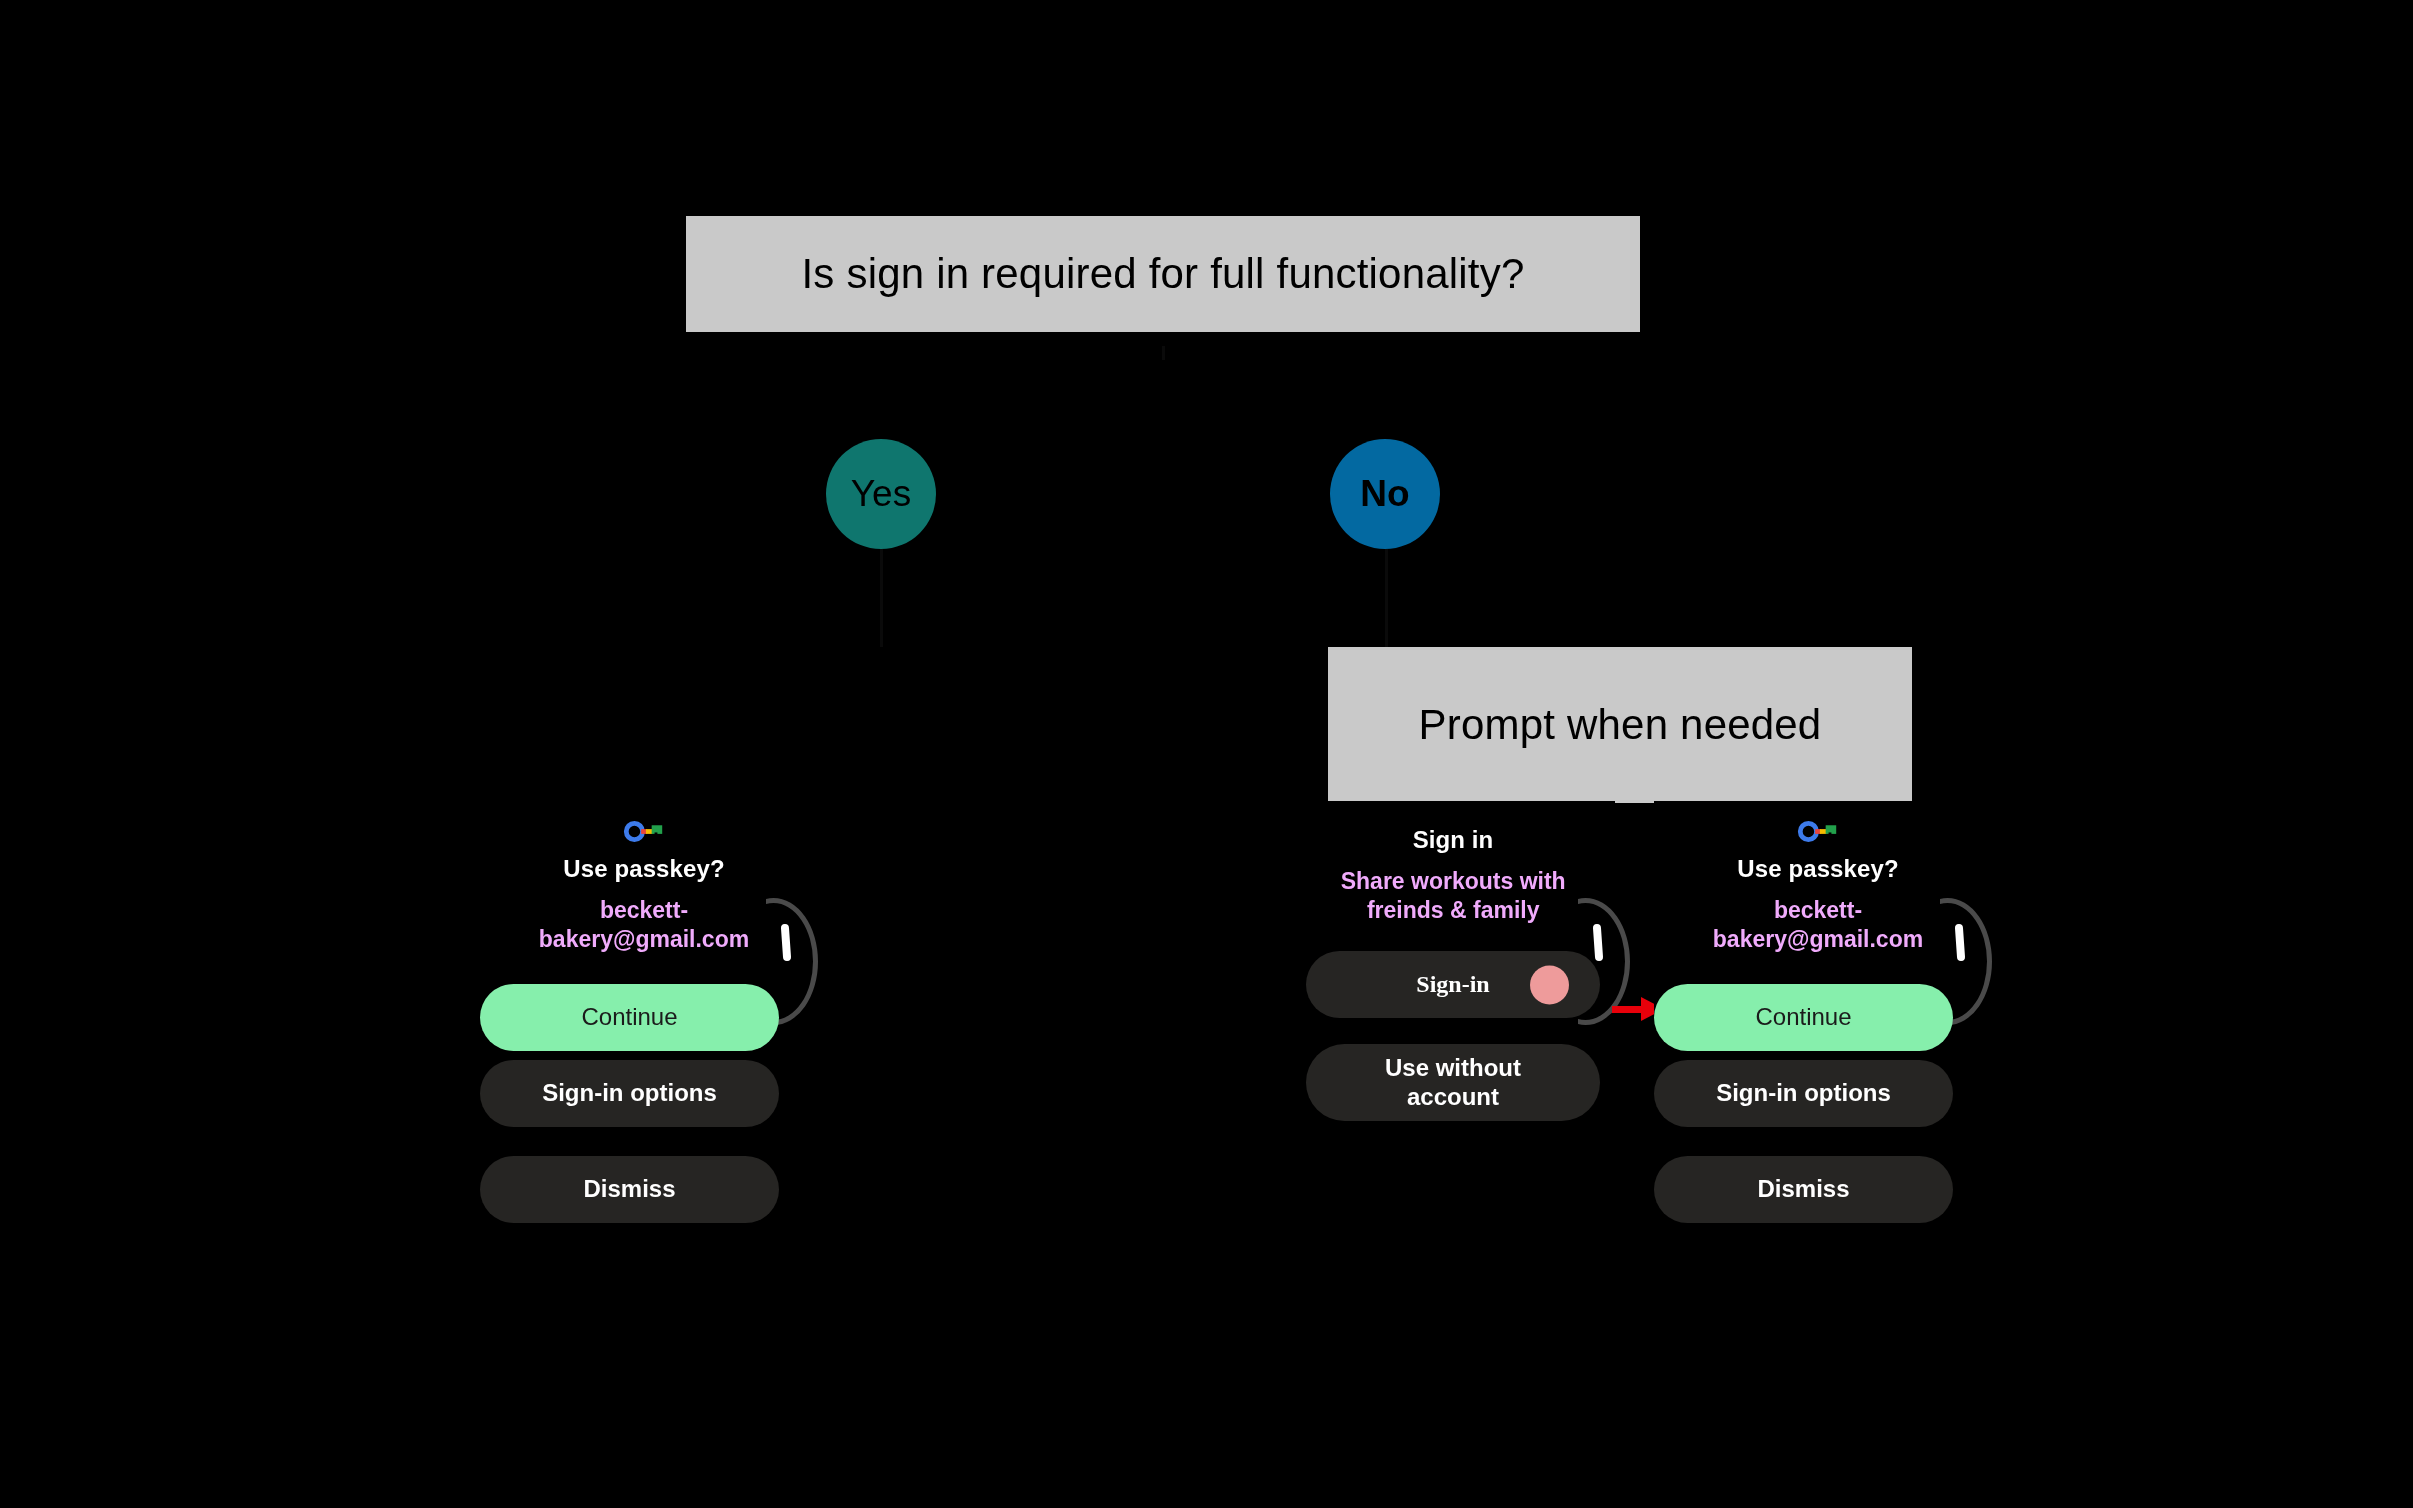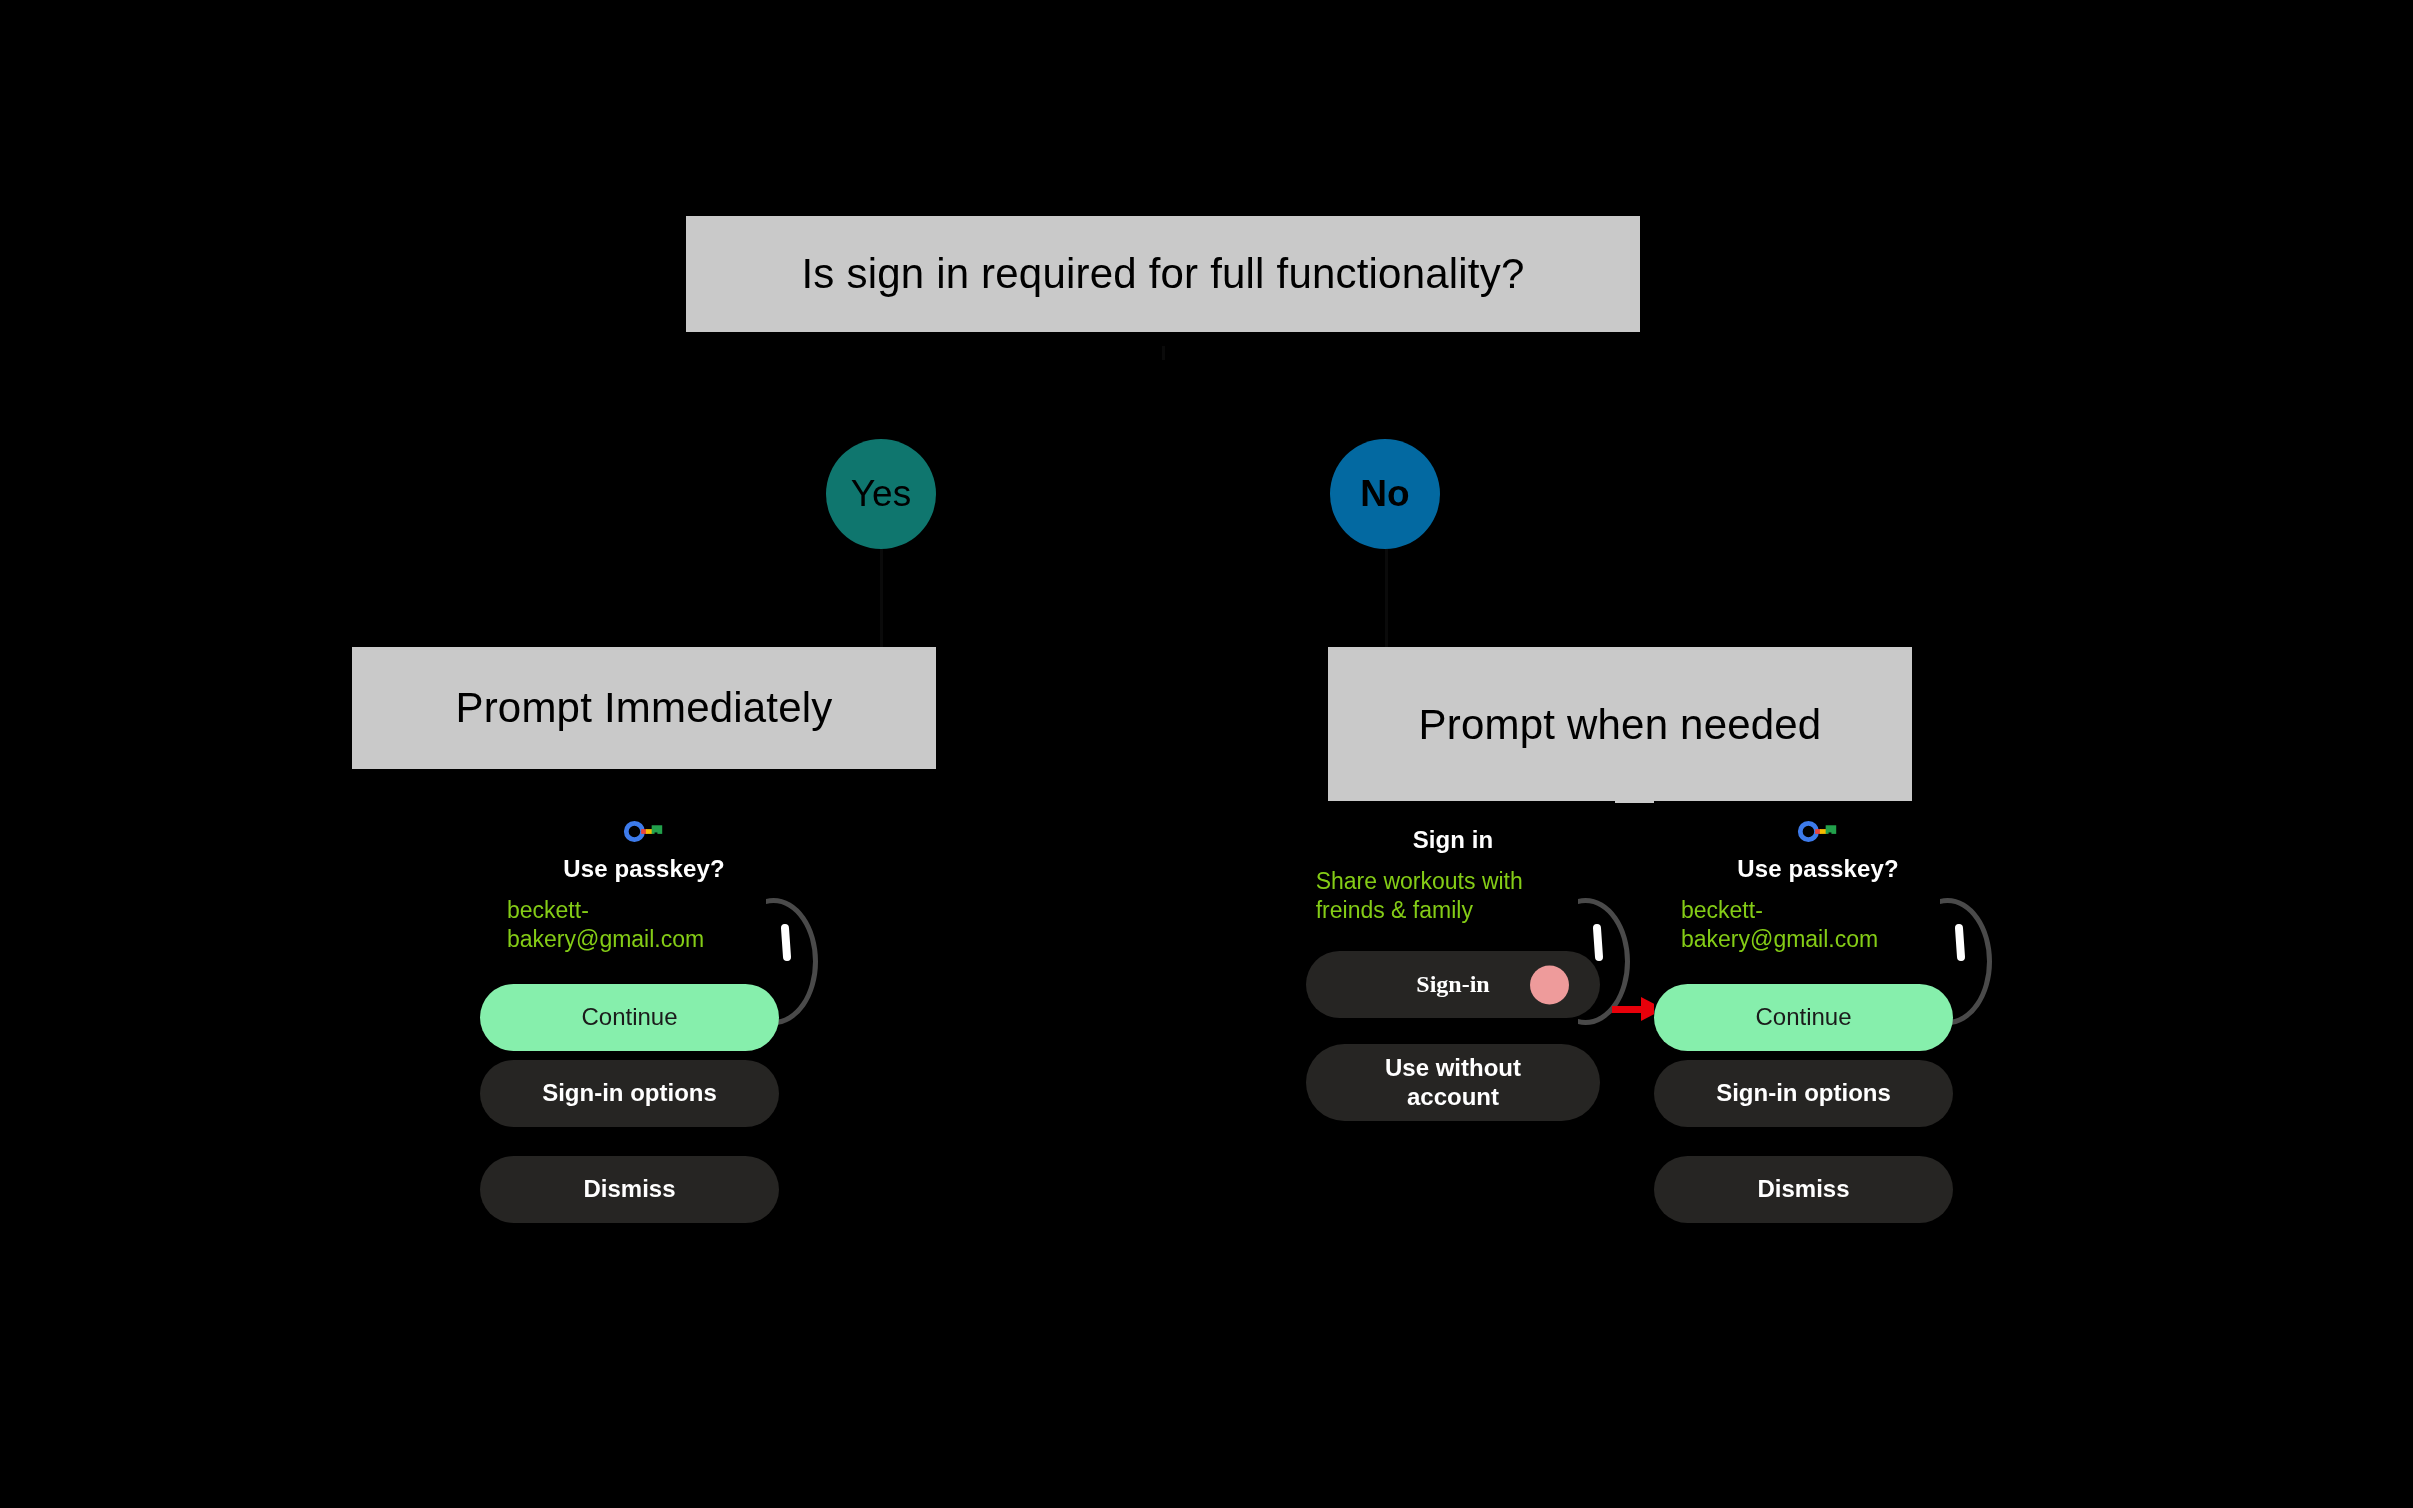--- a/index.html
+++ b/index.html
@@ -111,24 +111,24 @@
   .mock-title {
     text-align: center;
     font-size: 24px;
     font-weight: 700;
     color: #ffffff;
     line-height: 1.15;
     letter-spacing: 0.1px;
   }
 
   .mock-sub {
-    text-align: left;
+    text-align: center;
     font-size: 23px;
-    font-weight: 400;
-    color: #84cc16;
+    font-weight: 700;
+    color: #f0abfc;
     line-height: 1.25;
     margin-top: 5.8px;
   }
 
   .pill {
     box-sizing: border-box;
     border-radius: 46px;
     display: flex;
     align-items: center;
     justify-content: center;
@@ -222,21 +222,20 @@
 
   <div class="flow-box" id="question-box">Is sign in required for full functionality?</div>
 
   <div class="decision-circle" id="yes-circle">
     <span>Yes</span>
   </div>
   <div class="decision-circle" id="no-circle">
     <span>No</span>
   </div>
 
-  <div class="flow-box" id="prompt-immediately-box">Prompt Immediately</div>
 
   <div class="flow-box" id="prompt-when-needed-box">Prompt when needed</div>
 
   <div class="mockup" style="left:480px; top:801px; width:328px; height:502px;">
 
     <span class="mockup-icon" style="top:19.3px;">
       <svg class="passkey-icon" width="41" height="23" viewBox="0 0 42 24">
         <circle cx="11" cy="12" r="8.5" fill="none" stroke="#3d7beb" stroke-width="5"></circle>
         <rect x="18" y="9.5" width="6" height="5" fill="#e8453c"></rect>
         <rect x="23" y="9.5" width="7" height="5" fill="#f5bb00"></rect>

